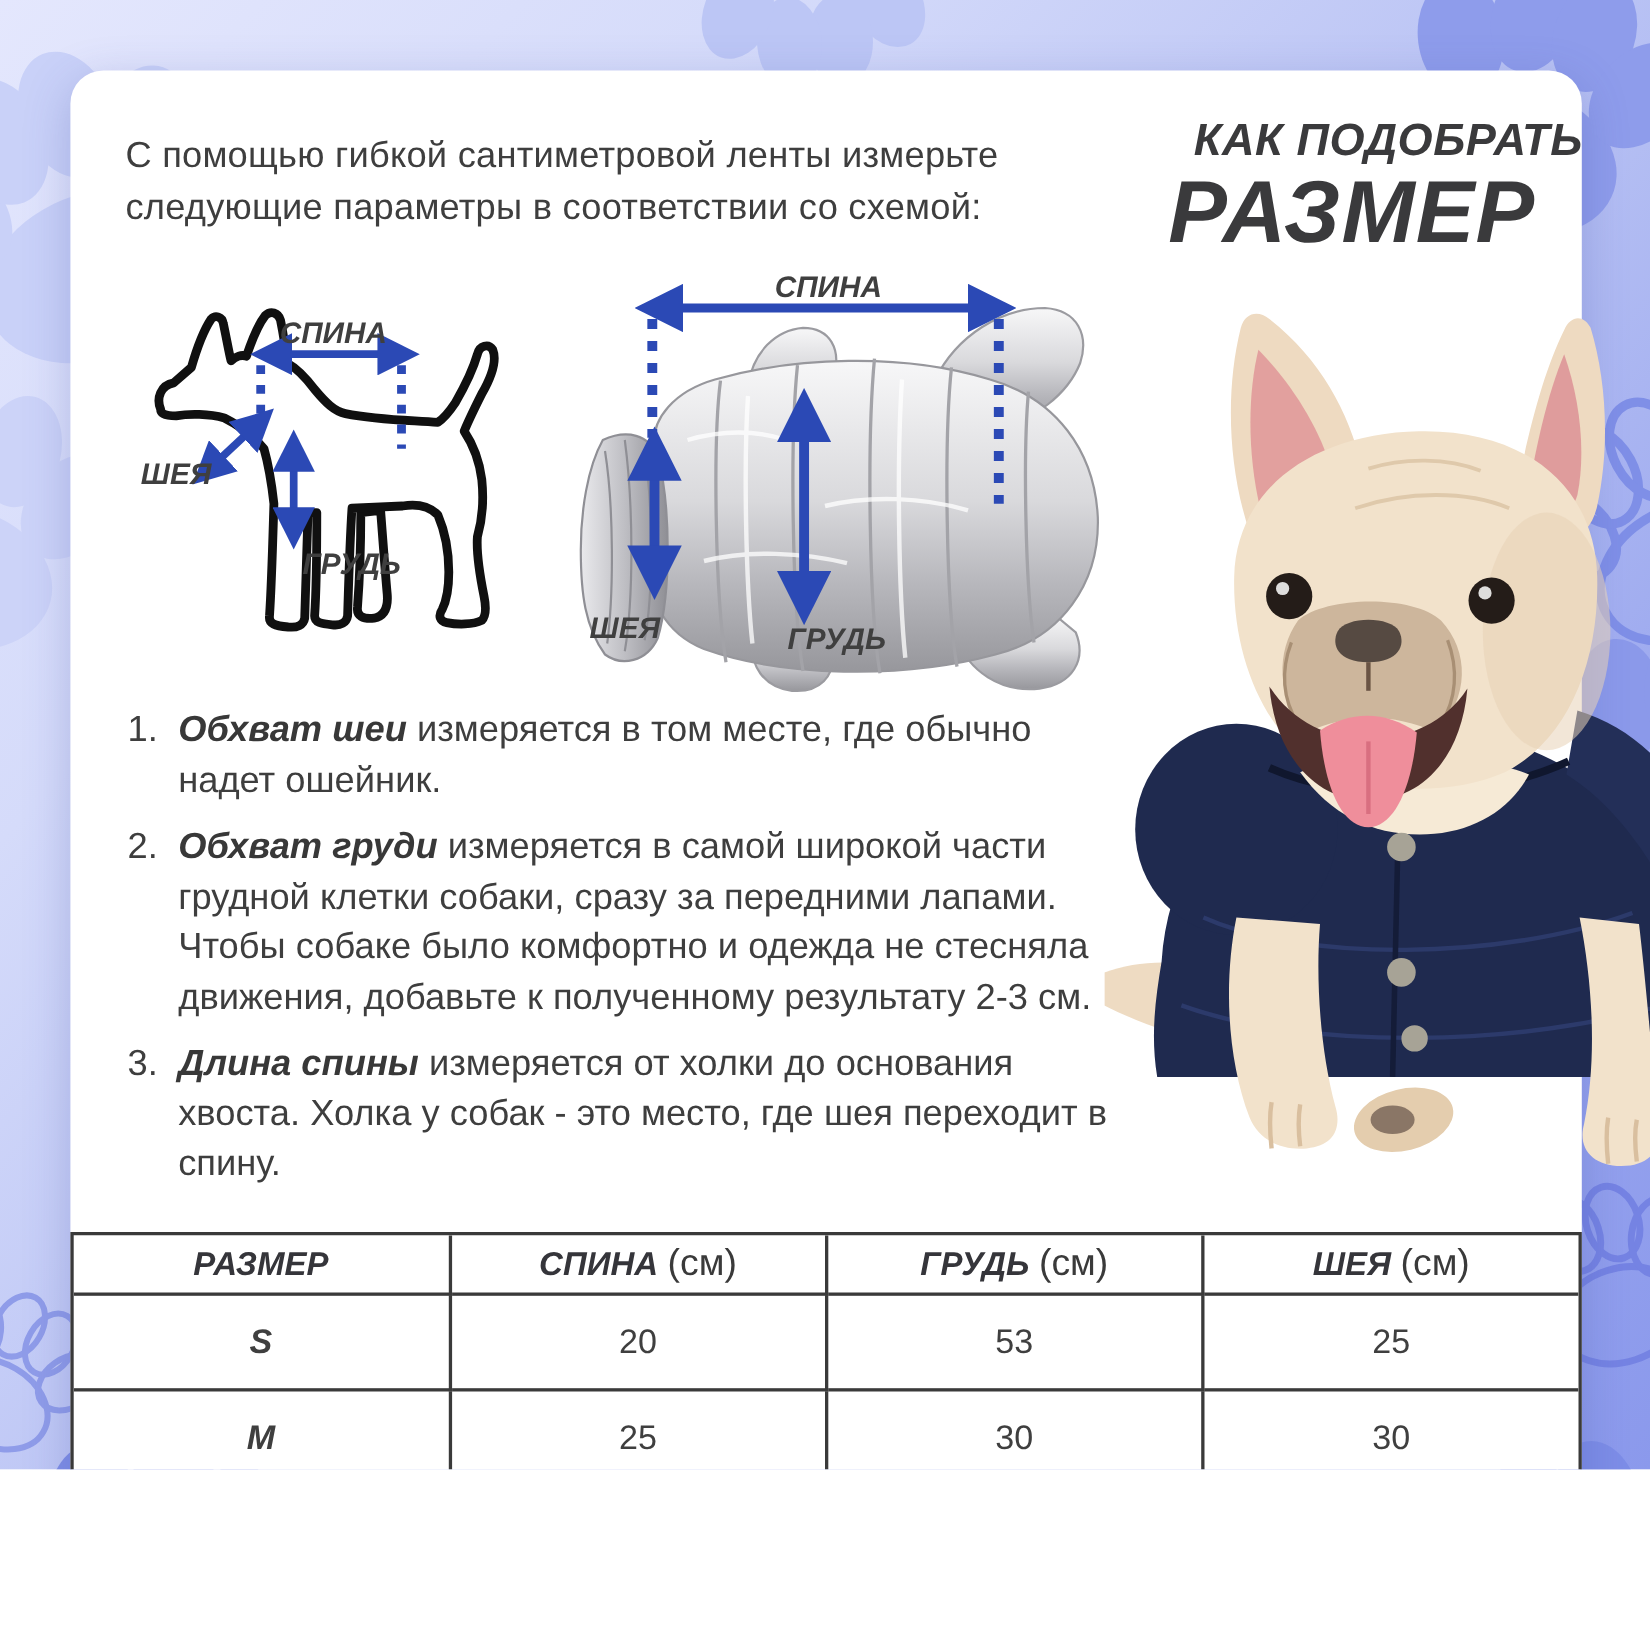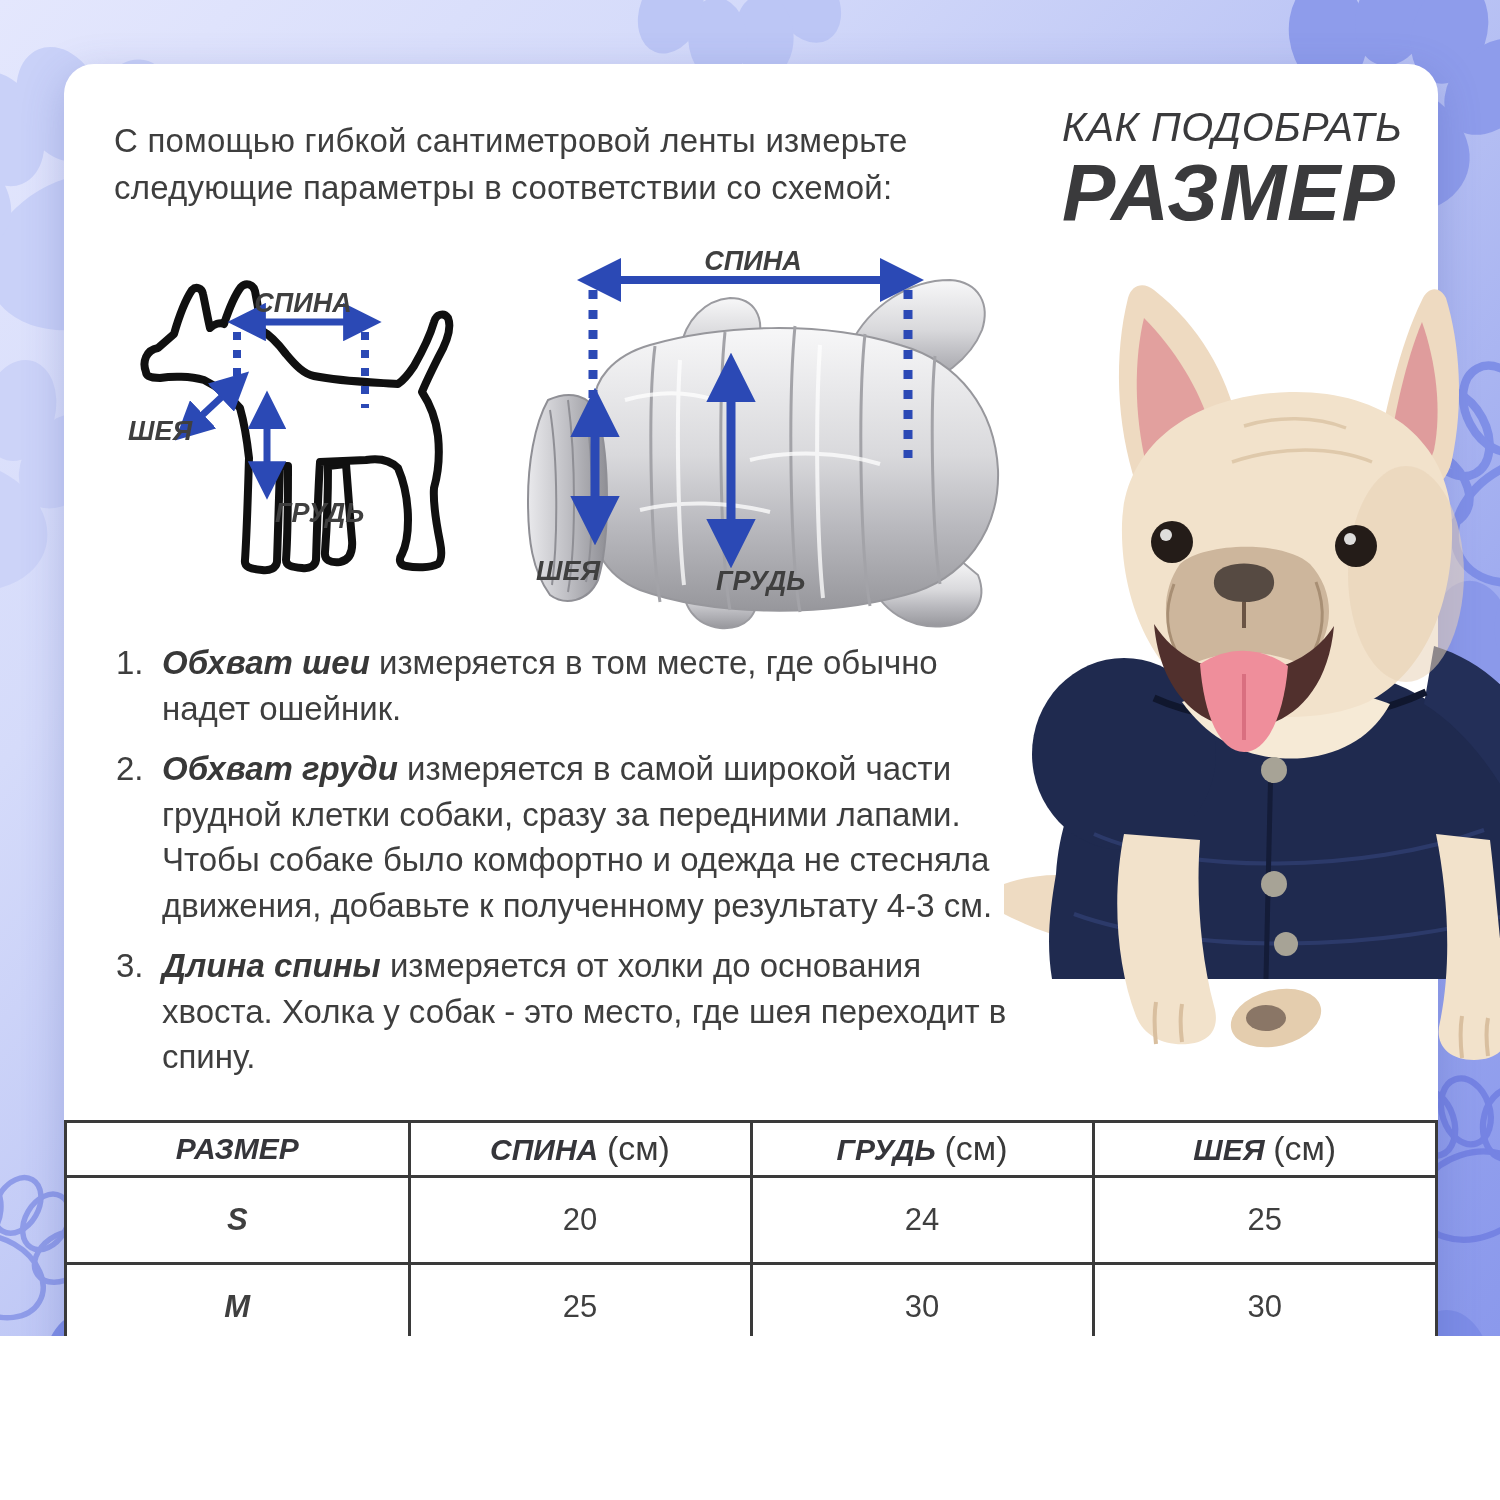--- a/index.html
+++ b/index.html
@@ -12,21 +12,21 @@
   .card{
     position:absolute;left:64px;top:64px;width:1374px;height:1374px;
     background:#ffffff;border-radius:30px;z-index:1;
     box-shadow:0 12px 42px rgba(70,82,170,.28);
   }
   .intro{
     position:absolute;left:50px;top:54px;width:830px;
     font-size:33px;line-height:1.42;letter-spacing:.2px;color:#3e3e3e;
   }
   .heading{position:absolute;left:998px;top:40px;width:400px;color:#3a3a3c;}
-  .heading .l1{font-size:41px;font-weight:400;font-style:italic;letter-spacing:.5px;white-space:nowrap;}
+  .heading .l1{font-size:41px;font-weight:700;font-style:italic;letter-spacing:.5px;white-space:nowrap;text-align:center;}
   .heading .l2{font-size:80px;font-weight:800;font-style:italic;letter-spacing:1px;margin-top:-4px;white-space:nowrap;}
   .diag{position:absolute;}
   .lbl{font-family:"Liberation Sans","DejaVu Sans",sans-serif;font-size:27px;font-weight:700;font-style:italic;fill:#3f3f3f;}
   .list{position:absolute;left:52px;top:576px;width:905px;font-size:33px;line-height:1.38;}
   .item{display:flex;margin-bottom:15px;}
   .num{flex:0 0 46px;}
   .lead{font-weight:700;font-style:italic;color:#383838;}
   .tablewrap{
     position:absolute;left:0;right:0;bottom:0;height:318px;background:#fff;
     border:3px solid #3a3a3a;border-radius:0 0 27px 27px;overflow:hidden;box-sizing:border-box;
@@ -157,41 +157,41 @@
       <text class="lbl" x="196" y="340">ГРУДЬ</text>
     </svg>
 
     <div class="list">
       <div class="item">
         <span class="num">1.</span>
         <span><span class="lead">Обхват шеи</span><span> измеряется в том месте, где обычно надет ошейник.</span></span>
       </div>
       <div class="item">
         <span class="num">2.</span>
-        <span><span class="lead">Обхват груди</span><span> измеряется в самой широкой части грудной клетки собаки, сразу за передними лапами. Чтобы собаке было комфортно и одежда не стесняла движения, добавьте к полученному результату 4-3 см.</span></span>
+        <span><span class="lead">Обхват груди</span><span> измеряется в самой широкой части грудной клетки собаки, сразу за передними лапами. Чтобы собаке было комфортно и одежда не стесняла движения, добавьте к полученному результату 2-3 см.</span></span>
       </div>
       <div class="item">
         <span class="num">3.</span>
         <span><span class="lead">Длина спины</span><span> измеряется от холки до основания хвоста. Холка у собак - это место, где шея переходит в спину.</span></span>
       </div>
     </div>
 
     <div class="tablewrap">
       <table class="sizes">
         <tbody>
             <tr style="height:53px;">
           <td><span class="th-label">РАЗМЕР</span></td>
           <td><span class="th-label">СПИНА</span> <span class="th-unit">(см)</span></td>
           <td><span class="th-label">ГРУДЬ</span> <span class="th-unit">(см)</span></td>
           <td><span class="th-label">ШЕЯ</span> <span class="th-unit">(см)</span></td>
         </tr>
         <tr>
           <td class="sz">S</td>
           <td>20</td>
-          <td>24</td>
+          <td>53</td>
           <td>25</td>
         </tr>
         <tr>
           <td class="sz">M</td>
           <td>25</td>
           <td>30</td>
           <td>30</td>
         </tr>
         <tr>
           <td class="sz">L</td>

